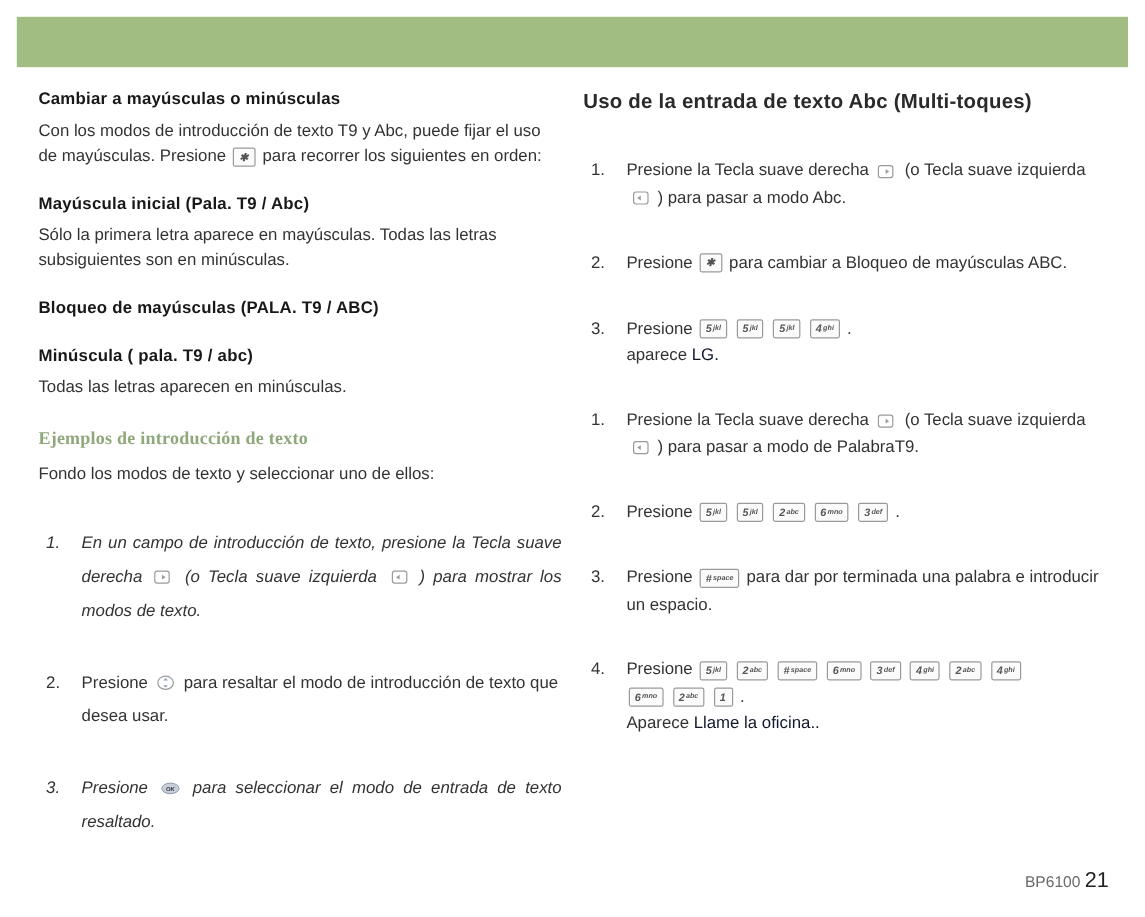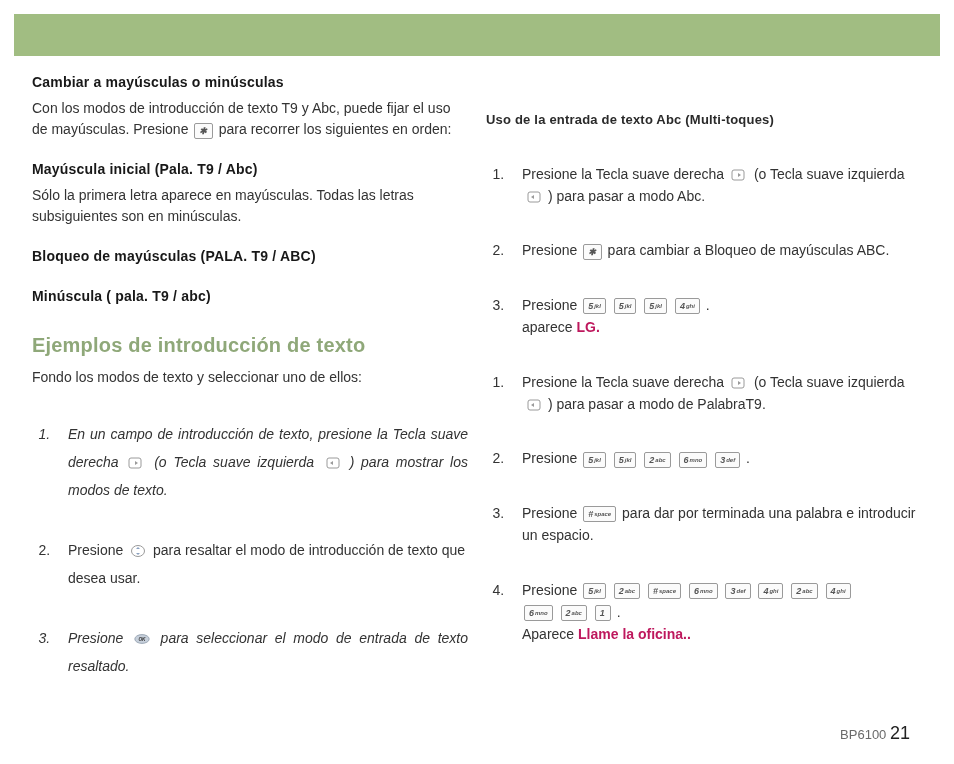--- a/index.html
+++ b/index.html
@@ -15,47 +15,47 @@
   background: #a1bd82;
   height: 42px;
   margin: 14px 14px 0 14px;
 }
 .page {
   padding: 10px 32px 0 32px;
 }
 .cols {
   display: flex;
   gap: 18px;
-  align-items: center;
 }
 .col {
   flex: 1 1 50%;
   min-width: 0;
   font-size: 14px;
   line-height: 1.55;
   color: #333;
 }
 .h-bold {
   font-weight: 700;
   color: #181818;
   font-size: 14px;
   margin: 18px 0 4px 0;
   letter-spacing: 0.2px;
 }
 .h-bold.first { margin-top: 6px; }
 .h-section {
   color: #8fa879;
   font-weight: 700;
-  font-size: 20px;
+  font-size: 15px;
   margin: 22px 0 6px 0;
   letter-spacing: 0.2px;
+  font-family: Liberation Serif, serif;
 }
 .h-sub {
   font-weight: 700;
-  font-size: 13px;
+  font-size: 17px;
   color: #2a2a2a;
   margin: 12px 0 8px 0;
   letter-spacing: 0.2px;
 }
 .h-sub.first { margin-top: 6px; }
 p.body {
   margin: 4px 0 0 0;
   font-size: 14px;
 }
 ol.steps {
@@ -96,27 +96,27 @@
 .icon-slot {
   display: inline-block;
   width: 16px;
   height: 14px;
   vertical-align: middle;
   position: relative;
   margin: 0 3px;
 }
 .icon-slot svg { width: 16px; height: 14px; display: block; }
 .result {
-  color: #be185d;
-  font-weight: 700;
+  color: #0f172a;
+  font-weight: 400;
 }
 .footer {
   position: absolute;
   bottom: 20px;
-  right: 44px;
+  right: 30px;
   font-size: 13px;
   color: #6a6a6a;
 }
 .footer .pg {
   font-size: 18px;
   color: #222;
 }
 .justify { text-align: justify; font-style: italic; }
 </style>
 </head>
@@ -134,20 +134,21 @@
       <span class="key"><span class="digit">✱</span></span>
       <span> para recorrer los siguientes en orden:</span>
     </p>
 
     <div class="h-bold">Mayúscula inicial (Pala. T9 / Abc)</div>
     <p class="body">Sólo la primera letra aparece en mayúsculas. Todas las letras subsiguientes son en minúsculas.</p>
 
     <div class="h-bold">Bloqueo de mayúsculas (PALA. T9 / ABC)</div>
 
     <div class="h-bold">Minúscula ( pala. T9 / abc)</div>
+    <p class="body">Todas las letras aparecen en minúsculas.</p>
 
     <div class="h-section">Ejemplos de introducción de texto</div>
     <p class="body">Fondo los modos de texto y seleccionar uno de ellos:</p>
 
     <ol class="steps loose">
       <li class="justify">
         <span>En un campo de introducción de texto, presione la Tecla suave derecha </span>
         <span class="icon-slot">
           <svg viewBox="0 0 16 14">
                 <rect x="1" y="2" width="12" height="10" rx="2" fill="none" stroke="#9a9a9a" stroke-width="1"></rect>

